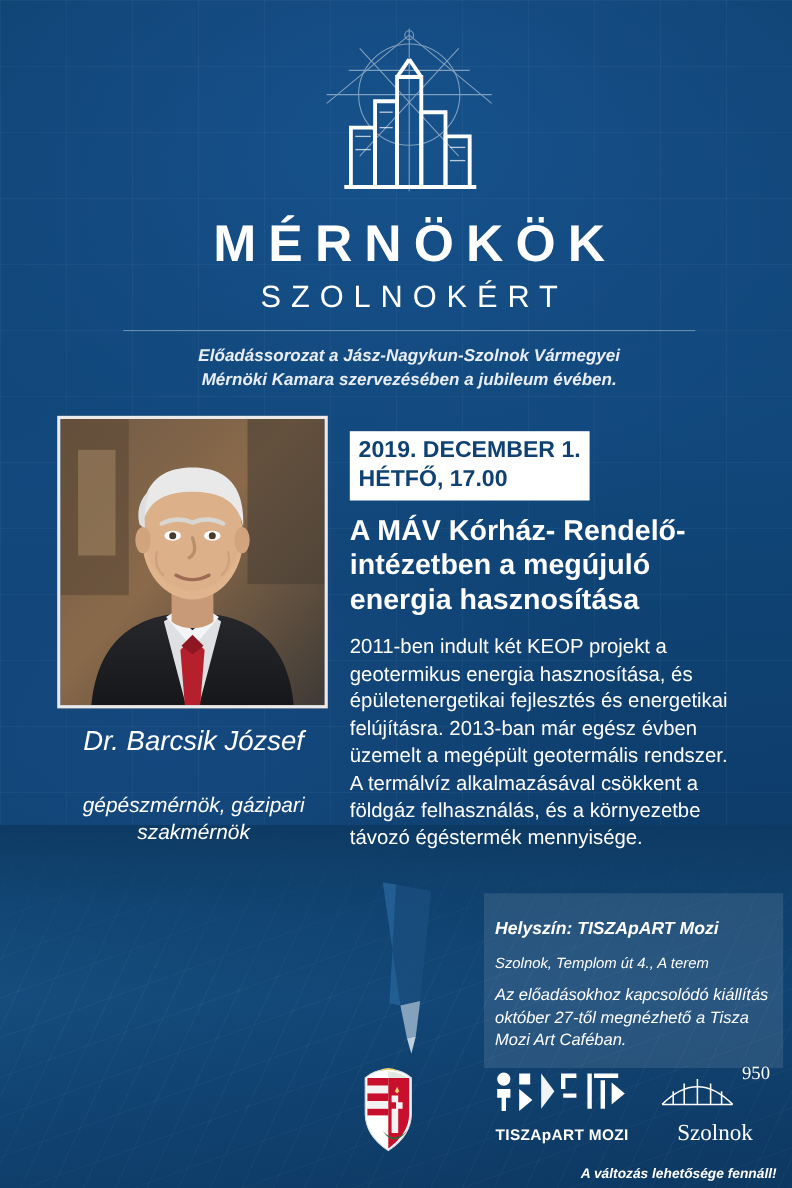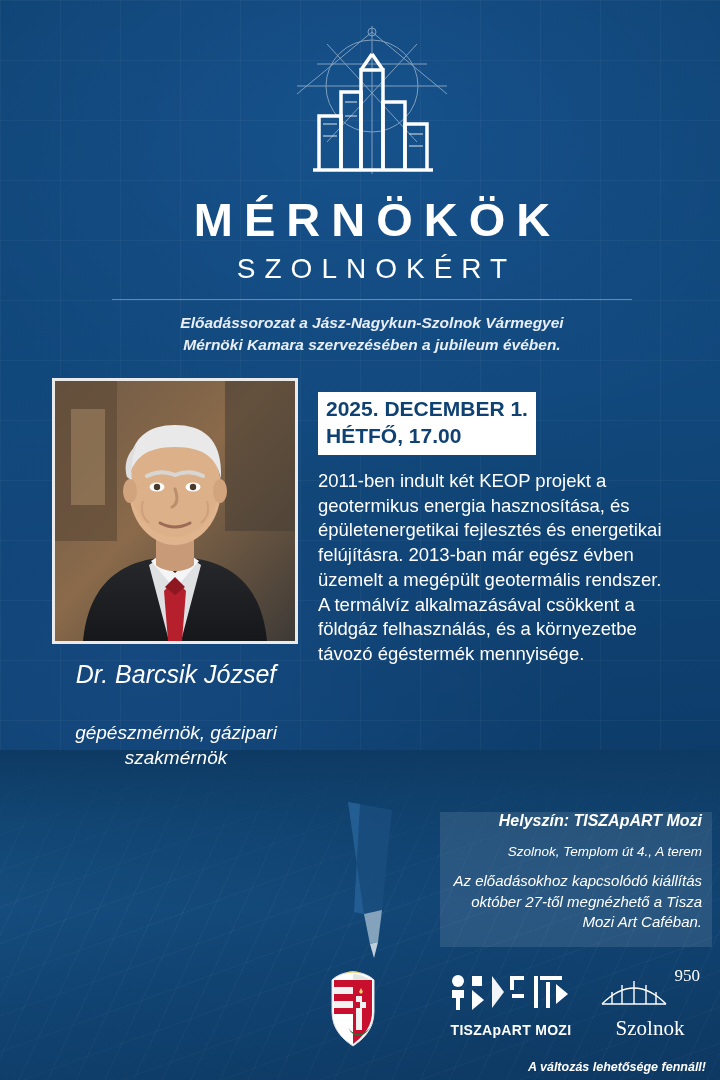--- a/index.html
+++ b/index.html
@@ -158,23 +158,23 @@
     color: #ffffff;
     line-height: 1.34;
   }
 
   
   .venue {
     position: absolute;
     top: 812px;
     left: 440px;
     width: 252px;
-    text-align: right;
+    text-align: left;
     background: rgba(255,255,255,0.10);
-    padding: 0 10px 14px;
+    padding: 24px 10px 14px;
   }
   .venue-title {
     font-size: 16px;
     font-style: italic;
     font-weight: bold;
     color: #ffffff;
   }
   .venue-addr {
     margin-top: 14px;
     font-size: 13.5px;
@@ -370,23 +370,24 @@
     <div class="speaker-name">Dr. Barcsik József</div>
     <div class="speaker-title">
       <br>
       <span>gépészmérnök, gázipari</span><br>
       <span>szakmérnök</span>
     </div>
   </div>
 
   <div class="event">
     <div class="date-badge">
-      <span>2025. DECEMBER 1.</span>
+      <span>2019. DECEMBER 1.</span>
       <span class="date-line2">HÉTFŐ, 17.00</span>
     </div>
+    <div class="event-title">A MÁV Kórház- Rendelő- intézetben a megújuló energia hasznosítása</div>
     <div class="event-desc">2011-ben indult két KEOP projekt a geotermikus energia hasznosítása, és épületenergetikai fejlesztés és energetikai felújításra. 2013-ban már egész évben üzemelt a megépült geotermális rendszer. A termálvíz alkalmazásával csökkent a földgáz felhasználás, és a környezetbe távozó égéstermék mennyisége.</div>
   </div>
 
   <div class="venue">
     <div class="venue-title">Helyszín: TISZApART Mozi</div>
     <div class="venue-addr">Szolnok, Templom út 4., A terem</div>
     <div class="venue-note">Az előadásokhoz kapcsolódó kiállítás október 27-től megnézhető a Tisza Mozi Art Caféban.</div>
   </div>
 
   <div class="footer">

